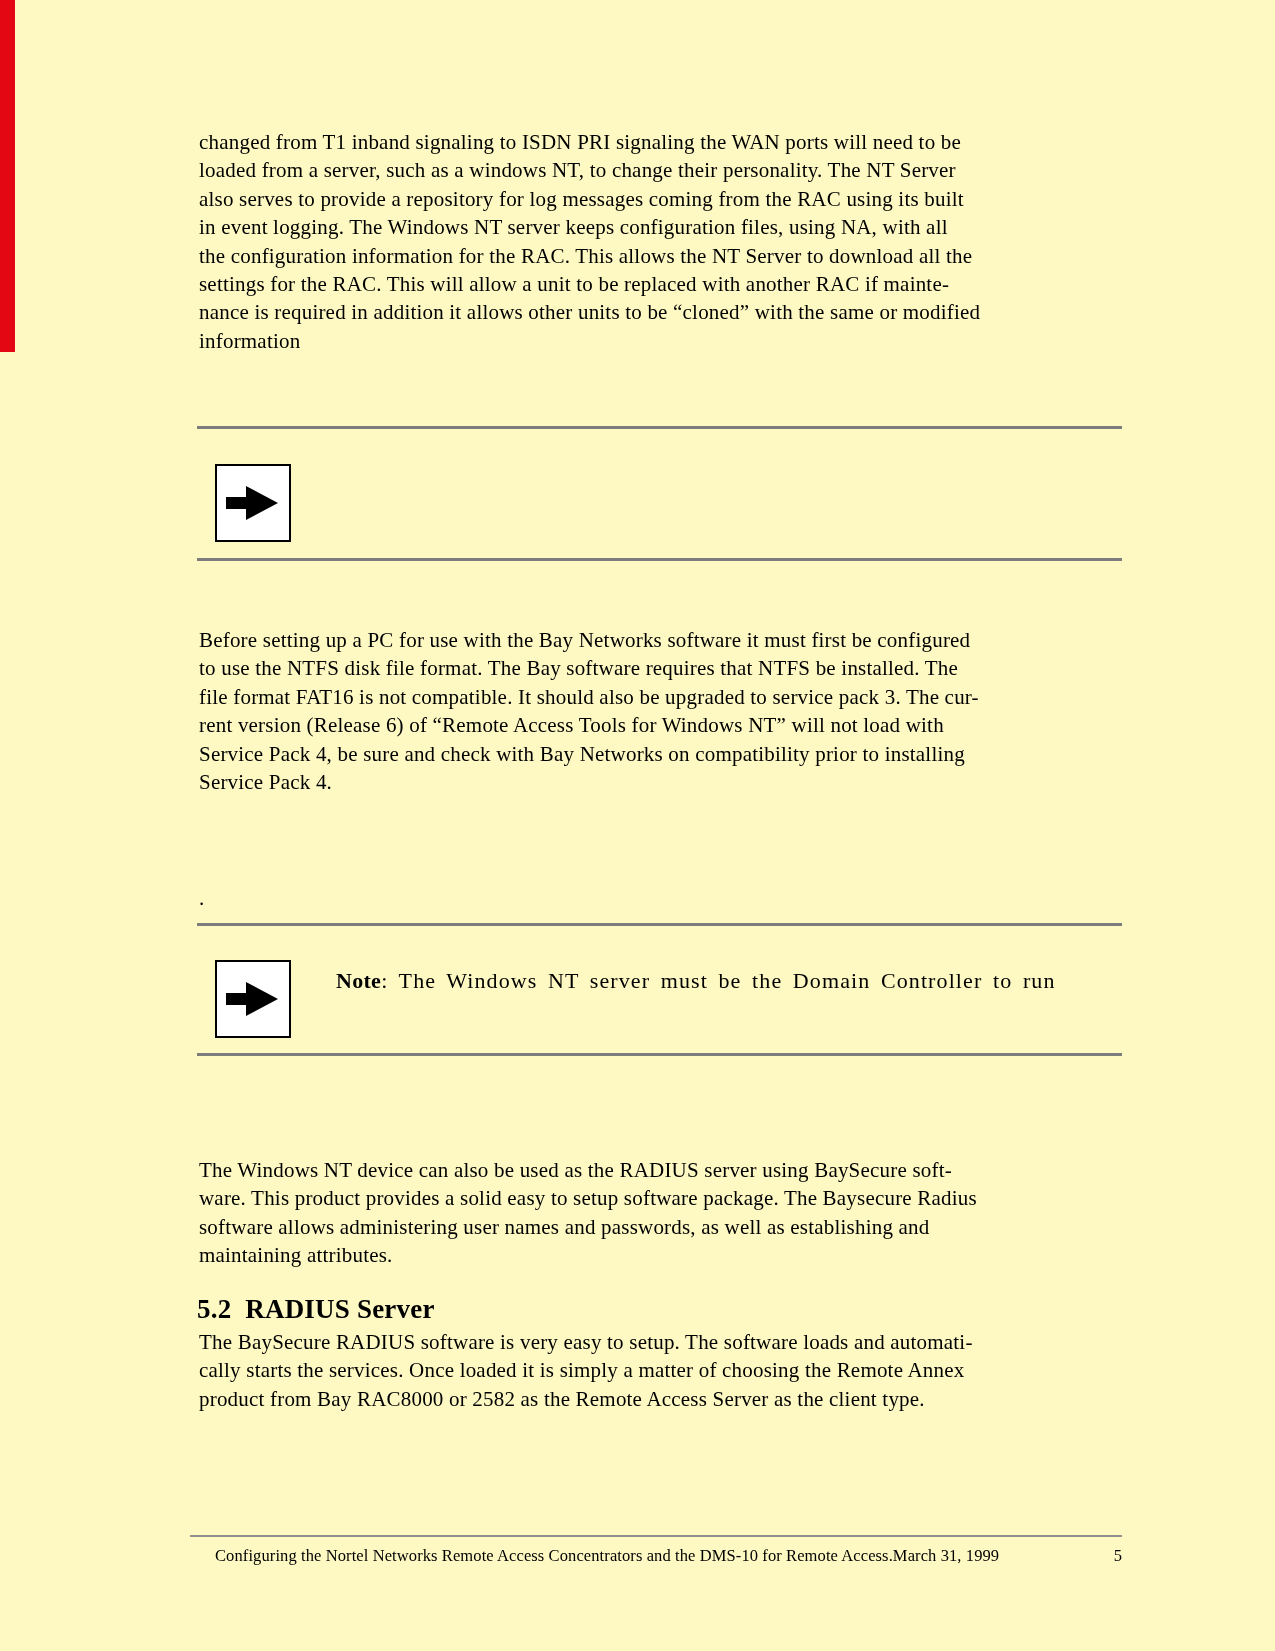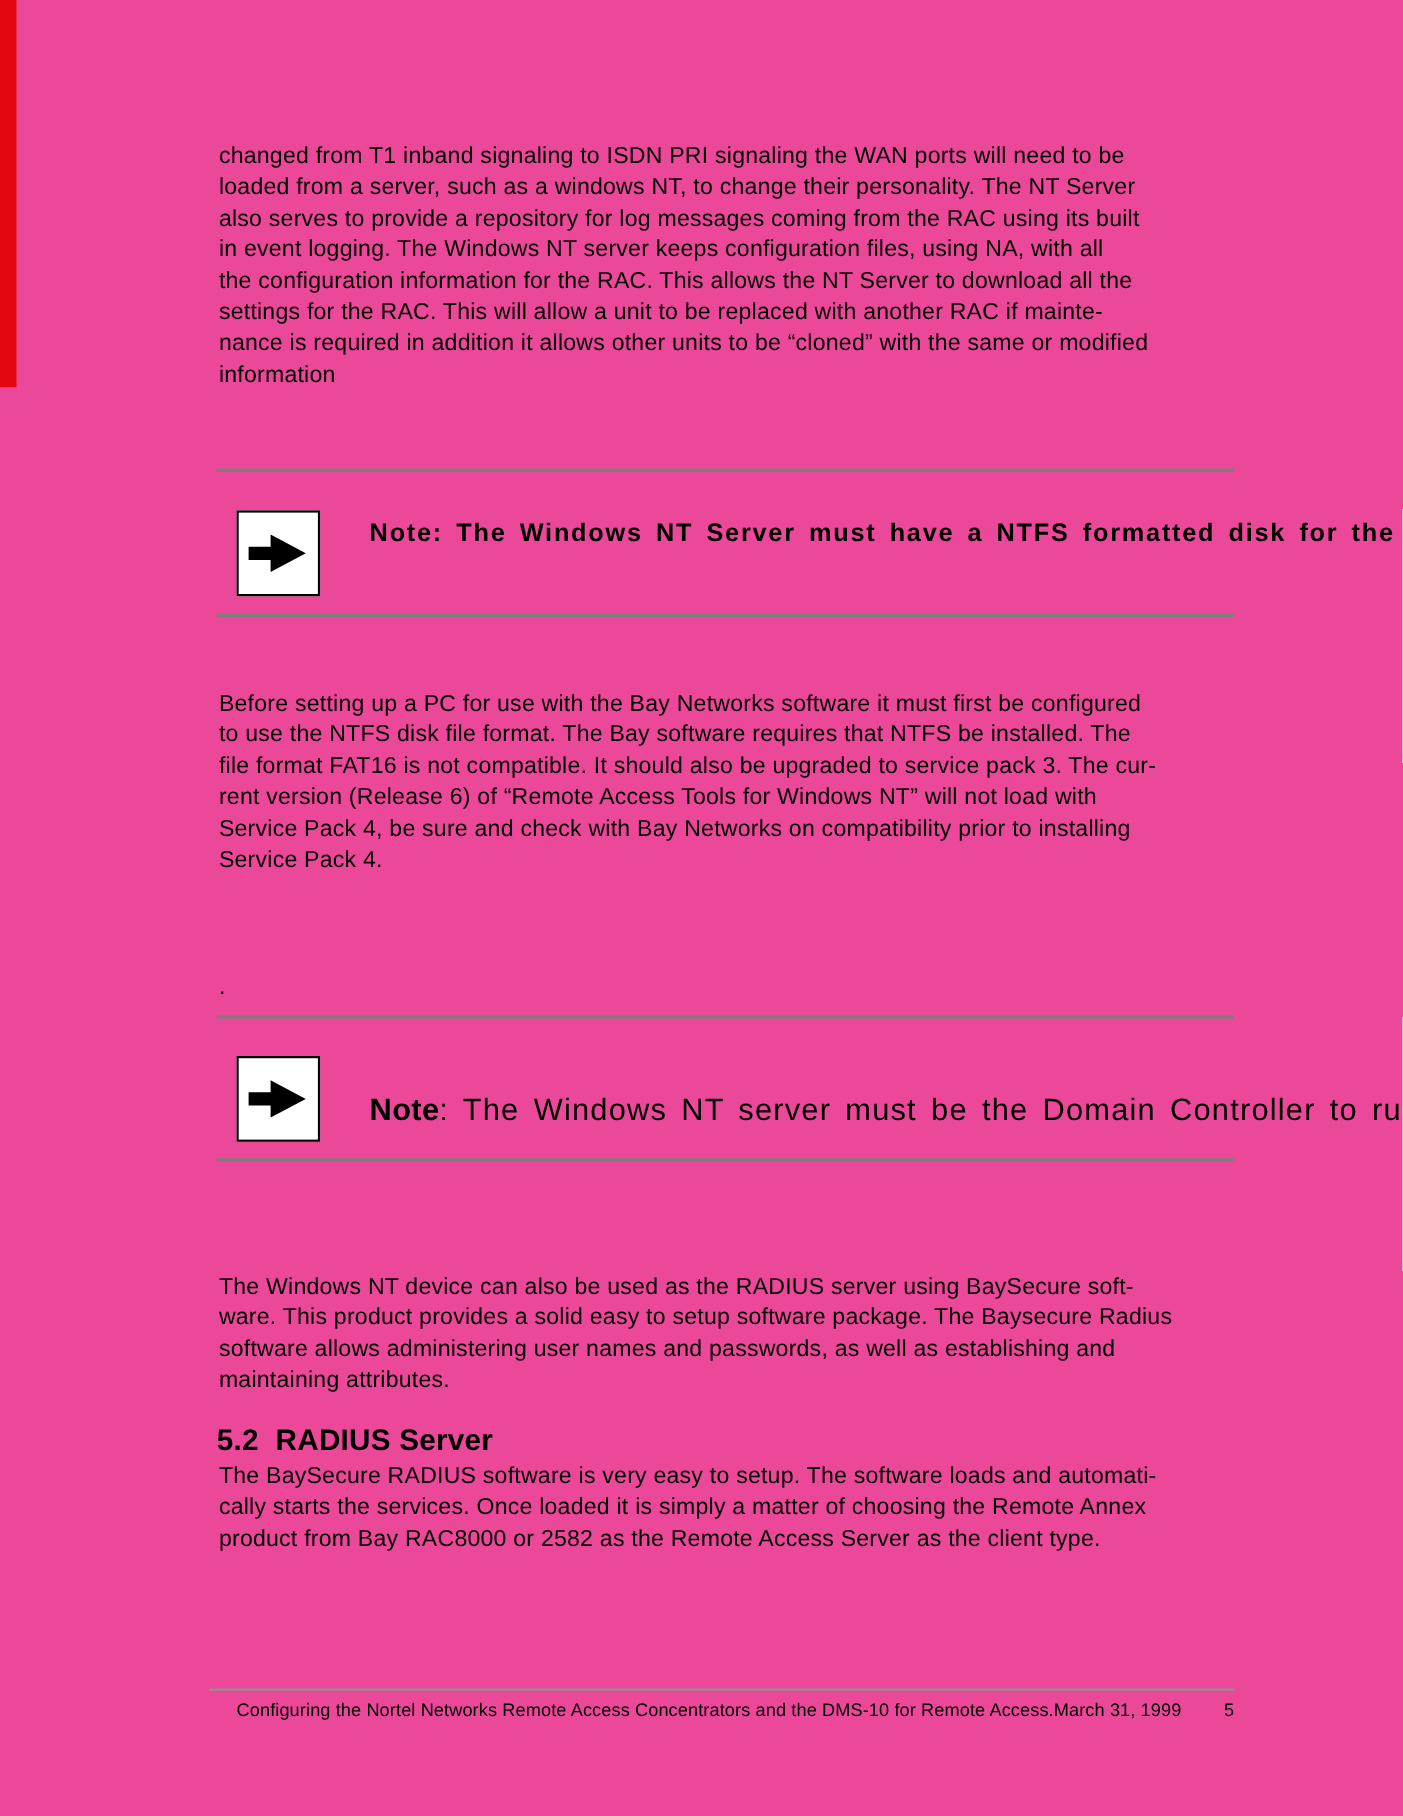--- a/index.html
+++ b/index.html
@@ -1,22 +1,22 @@
 <!DOCTYPE html>
 <html><head>
 <meta charset="utf-8">
 <style>
   html, body { margin: 0; padding: 0; background: #ffffff; }
   .page {
     position: relative;
     width: 1275px;
     height: 1651px;
-    background: #ec4899;
+    background: #fef9c3;
     overflow: hidden;
-    font-family: Liberation Sans, sans-serif;
+    font-family: Liberation Serif, serif;
     color: #000000;
   }
   .red-bar {
     position: absolute;
     left: 0; top: 0;
     width: 15px; height: 352px;
     background: #e30613;
   }
   .para {
     position: absolute;
@@ -66,25 +66,24 @@
   .nt2 { top: 964px; }
   .note1-line {
     font-weight: bold;
     font-size: 23px;
     line-height: 29px;
     letter-spacing: 1.6px;
     word-spacing: 4px;
   }
   .note1-line2 { padding-left: 26px; }
   .note2-line1 {
-    font-size: 28px;
+    font-size: 22px;
     line-height: 33px;
     letter-spacing: 1.1px;
     word-spacing: 4px;
-    margin-top: 28px;
   }
   .note2-label { font-weight: bold; letter-spacing: 0.3px; }
   .note2-line2 {
     font-weight: bold;
     font-size: 22px;
     line-height: 33px;
     letter-spacing: 0.5px;
     word-spacing: 2px;
     padding-left: 34px;
   }
@@ -136,21 +135,20 @@
 information</div>
 
   <div class="rule r1"></div>
 
   <div class="note-icon-box nb1">
     <svg class="arrow-svg" width="58" height="46" viewBox="0 0 58 46">
       <polygon points="2,17 22,17 22,6 54,23 22,40 22,29 2,29" fill="#000000"></polygon>
     </svg>
   </div>
   <div class="note-text nt1">
-    <div class="note1-line">Note: The Windows NT Server must have a NTFS formatted disk for the</div>
   </div>
 
   <div class="rule r2"></div>
 
   <div class="para p2">Before setting up a PC for use with the Bay Networks software it must first be configured
 to use the NTFS disk file format. The Bay software requires that NTFS be installed. The
 file format FAT16 is not compatible. It should also be upgraded to service pack 3. The cur-
 rent version (Release 6) of “Remote Access Tools for Windows NT” will not load with
 Service Pack 4, be sure and check with Bay Networks on compatibility prior to installing
 Service Pack 4.</div>

